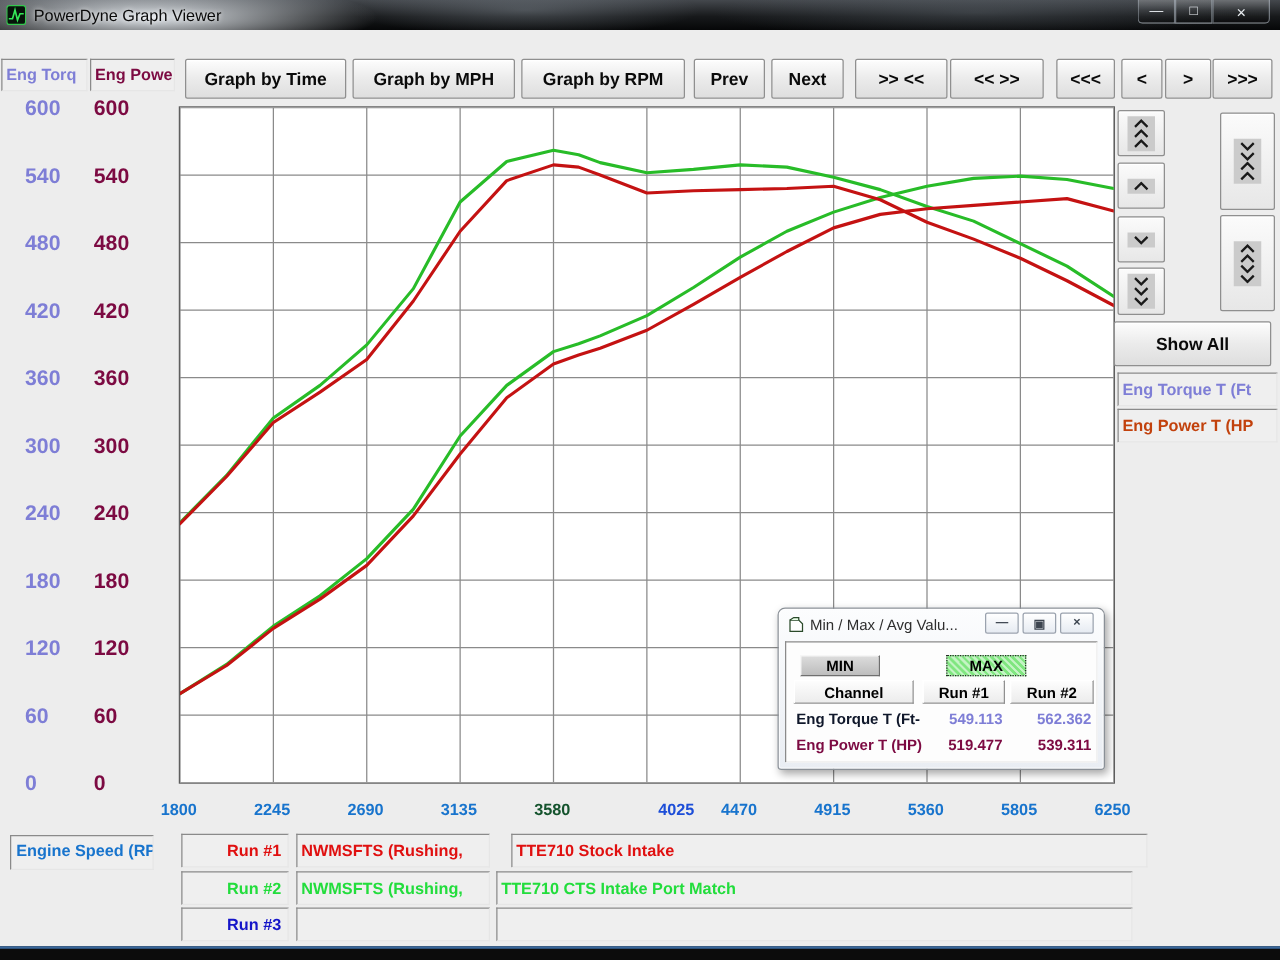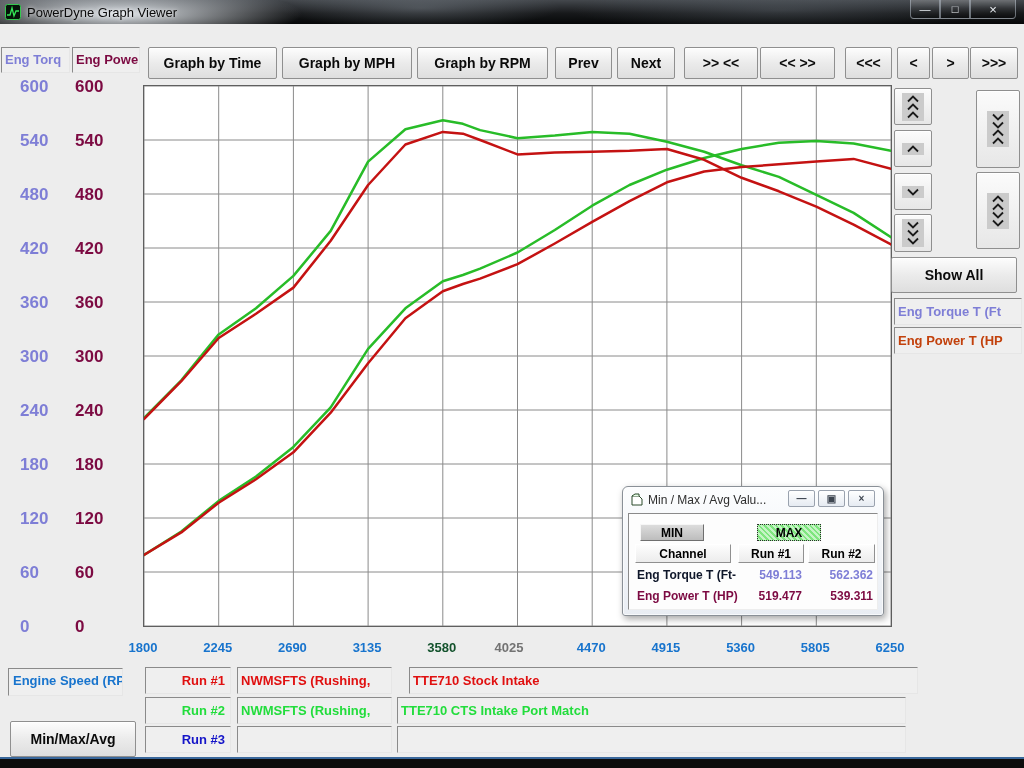--- a/index.html
+++ b/index.html
@@ -180,21 +180,21 @@
         <path d="M0.0,468.9 L37.3,446.4 L74.7,416.7 L112.0,393.3 L149.4,366.3 L186.7,326.7 L224.1,277.2 L261.4,232.2 L298.8,205.2 L318.9,198.0 L336.1,192.6 L373.5,178.2 L410.8,157.5 L448.2,135.9 L485.5,115.2 L522.9,96.3 L560.2,85.5 L597.6,81.0 L634.9,78.3 L672.3,75.6 L709.6,72.9 L747.0,82.8" fill="none" stroke="#c41212" stroke-width="2.5" stroke-linejoin="round" stroke-linecap="round"></path>
       </svg>
   </div>
 
   <div id="xticks">
       <div class="xtick" style="left: 108px; top: 640px; color: rgb(24, 116, 205);">1800</div>
       <div class="xtick" style="left: 182.7px; top: 640px; color: rgb(24, 116, 205);">2245</div>
       <div class="xtick" style="left: 257.4px; top: 640px; color: rgb(24, 116, 205);">2690</div>
       <div class="xtick" style="left: 332.1px; top: 640px; color: rgb(24, 116, 205);">3135</div>
       <div class="xtick" style="left: 406.8px; top: 640px; color: #14532d;">3580</div>
-      <div class="xtick" style="left: 474px; top: 640px; color: #737373;">4025</div>
+      <div class="xtick" style="left: 506px; top: 640px; color: #1d4ed8;">4025</div>
       <div class="xtick" style="left: 556.2px; top: 640px; color: rgb(24, 116, 205);">4470</div>
       <div class="xtick" style="left: 630.9px; top: 640px; color: rgb(24, 116, 205);">4915</div>
       <div class="xtick" style="left: 705.6px; top: 640px; color: rgb(24, 116, 205);">5360</div>
       <div class="xtick" style="left: 780.3px; top: 640px; color: rgb(24, 116, 205);">5805</div>
       <div class="xtick" style="left: 855px; top: 640px; color: rgb(24, 116, 205);">6250</div>
     </div>
 
   <div id="rightpanel">
     <div class="btn3d" style="left:891px;top:257px;width:126px;height:36px;">Show All</div>
     <div id="rp-channels">
@@ -301,21 +301,20 @@
           <div class="mmcell" style="left: 109px; top: 54px; width: 64px; text-align: right; color: rgb(126, 126, 214);">549.113</div>
           <div class="mmcell" style="left: 179px; top: 54px; width: 65px; text-align: right; color: rgb(126, 126, 214);">562.362</div>
           <div class="mmcell" style="left: 8px; top: 75px; color: rgb(124, 10, 66);">Eng Power T (HP)</div>
           <div class="mmcell" style="left: 109px; top: 75px; width: 64px; text-align: right; color: rgb(124, 10, 66);">519.477</div>
           <div class="mmcell" style="left: 179px; top: 75px; width: 65px; text-align: right; color: rgb(124, 10, 66);">539.311</div>
         </div>
     </div>
   </div>
 
   <div class="sunken" style="left: 8px; top: 668px; width: 115px; height: 28px; padding: 4px 0px 0px 4px; font-weight: bold; font-size: 13px; color: rgb(24, 116, 205);" id="xchanbox">Engine Speed (RP</div>
-  <div class="btn3d" style="left:10px;top:721px;width:126px;height:36px;">Min/Max/Avg</div>
   <div id="runrows">
       <div class="sunken runlabel" style="left: 145px; top: 667px; width: 86px; height: 27px; color: rgb(224, 16, 16);">Run #1</div>
       <div class="sunken runfield" style="left: 237px; top: 667px; width: 155px; height: 27px; color: rgb(224, 16, 16);">NWMSFTS (Rushing,</div>
       <div class="sunken runfield" style="left: 397px; top: 667px; width: 509px; height: 27px; color: rgb(224, 16, 16); margin-left: 12px;">TTE710 Stock Intake</div>
       <div class="sunken runlabel" style="left: 145px; top: 697px; width: 86px; height: 27px; color: rgb(34, 221, 60);">Run #2</div>
       <div class="sunken runfield" style="left: 237px; top: 697px; width: 155px; height: 27px; color: rgb(34, 221, 60);">NWMSFTS (Rushing,</div>
       <div class="sunken runfield" style="left: 397px; top: 697px; width: 509px; height: 27px; color: rgb(34, 221, 60);">TTE710 CTS Intake Port Match</div>
       <div class="sunken runlabel" style="left: 145px; top: 726px; width: 86px; height: 27px; color: rgb(21, 21, 200);">Run #3</div>
       <div class="sunken runfield" style="left: 237px; top: 726px; width: 155px; height: 27px; color: rgb(21, 21, 200);"></div>
       <div class="sunken runfield" style="left: 397px; top: 726px; width: 509px; height: 27px; color: rgb(21, 21, 200);"></div>

